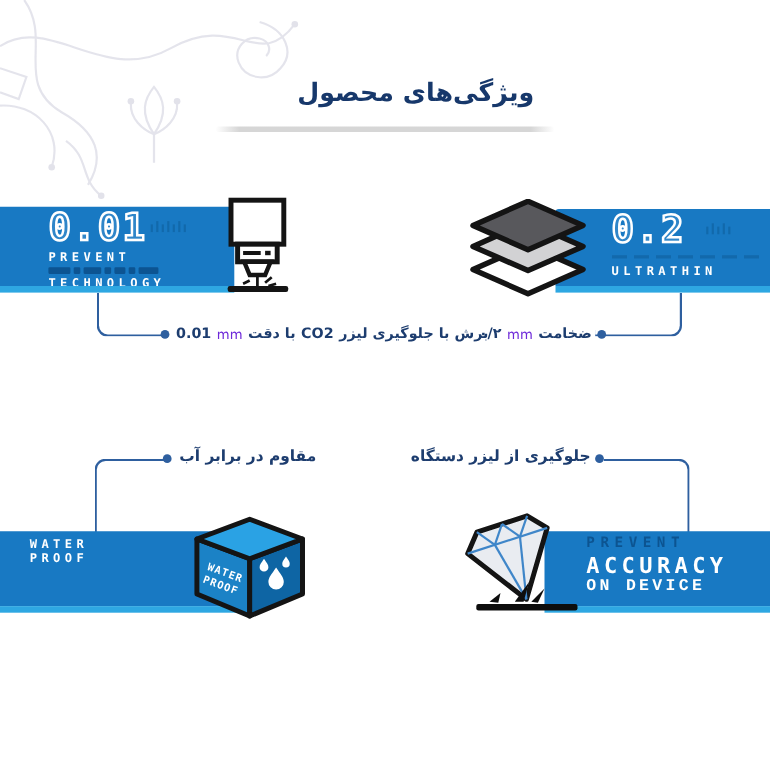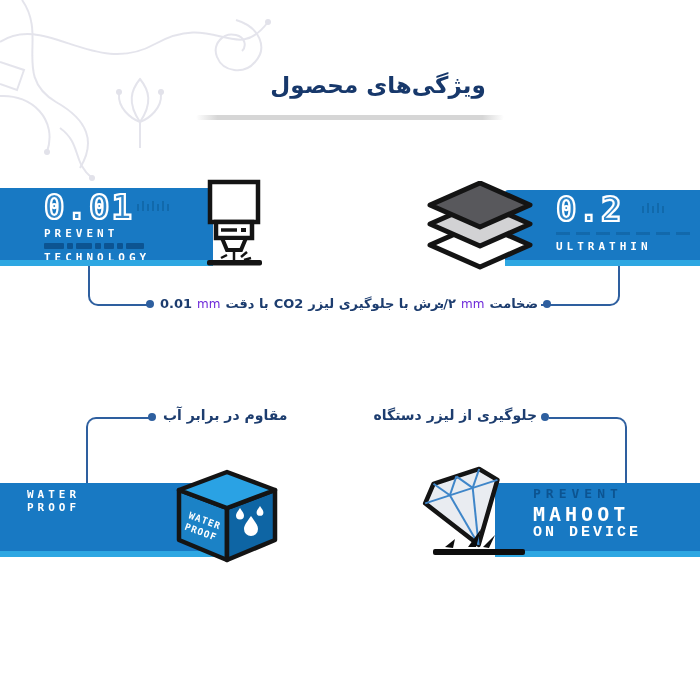--- a/index.html
+++ b/index.html
@@ -201,21 +201,21 @@
 
   <div class="callout" style="right:163px;top:407px;font-size:14px;">
     <span dir="rtl">جلوگیری از لیزر دستگاه</span>
   </div>
   <div class="dot" style="left:541px;top:413px;"></div>
   <div class="conn" style="left:549px;top:417px;width:76px;height:66px;border-right-width:2px;border-top-width:2px;border-top-right-radius:10px;"></div>
 
   <div class="banner" style="left:495px;top:483px;width:205px;height:68px;border-radius:3px 0 0 0;">
     <div style="padding:4px 0 0 38px;">
       <div class="techno cap ghost-cap" style="font-size:13px;letter-spacing:5px;">PREVENT</div>
-      <div class="techno" style="font-size:20px;letter-spacing:4px;line-height:24px;margin-top:2px;">MAHOOT</div>
+      <div class="techno" style="font-size:20px;letter-spacing:4px;line-height:24px;margin-top:2px;">ACCURACY</div>
       <div class="techno cap" style="font-size:15px;letter-spacing:3px;font-family:Liberation Mono, monospace;">ON DEVICE</div>
     </div>
   </div>
   <div class="strip" style="left:495px;top:551px;width:205px;height:6px;"></div>
 
   <svg class="icon" style="left:413px;top:463px;" width="115" height="100" viewBox="0 0 115 100">
     <g transform="translate(52,40) rotate(-18)">
       <polygon points="-24,-28 24,-28 38,-12 0,44 -38,-12" fill="#e9ecf1" stroke="#141414" stroke-width="4.5" stroke-linejoin="round"></polygon>
       <g stroke="#3f86c9" stroke-width="2" fill="none">
         <line x1="-38" y1="-12" x2="38" y2="-12"></line>

